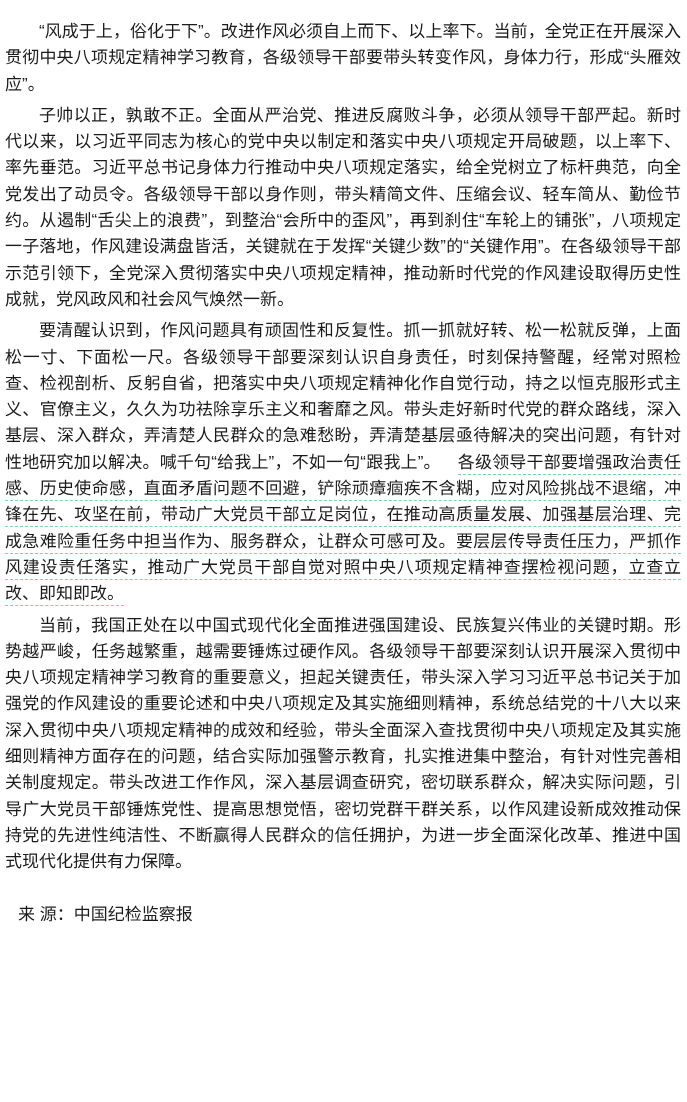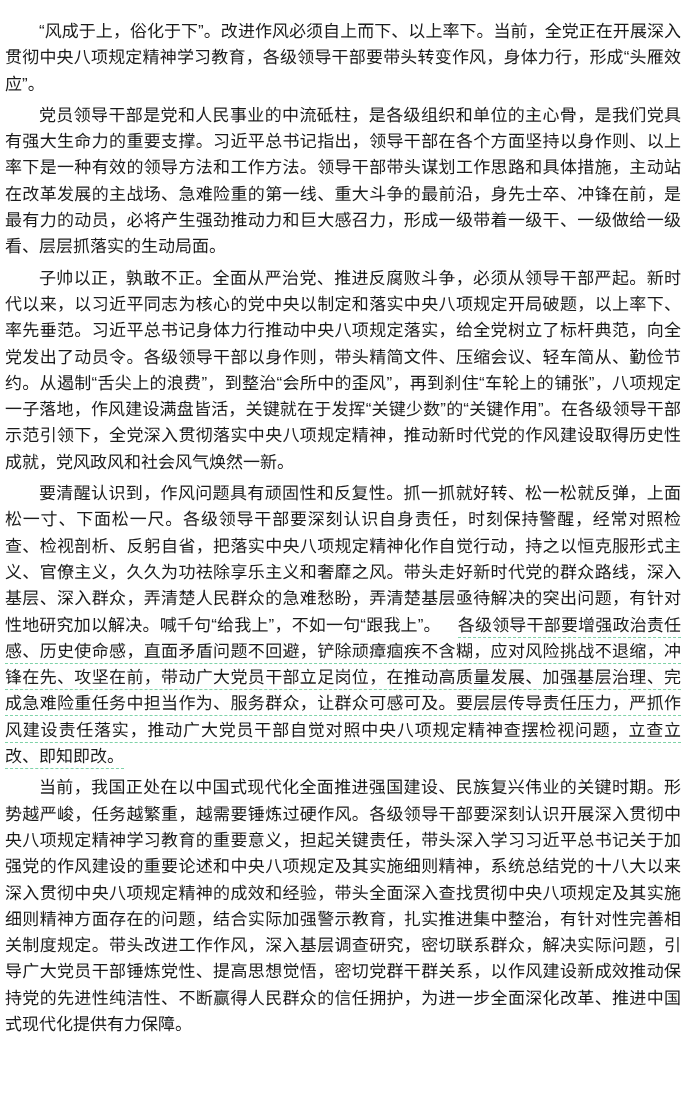--- a/index.html
+++ b/index.html
@@ -38,18 +38,18 @@
     margin-top:26px !important;
     text-indent:13px !important;
   }
 </style>
 </head>
 <body>
 
 <main class="article">
   <div id="paragraphs">
       <p><span class="run">“风成于上，俗化于下”。改进作风必须自上而下、以上率下。当前，全党正在开展深入贯彻中央八项规定精神学习教育，各级领导干部要带头转变作风，身体力行，形成“头雁效应”。</span></p>
-      <p><span class="run">党员领导干部是党和人民事业的中流砥柱，是各级组织和单位的主心骨，是我们党具有强大生命力的重要支撑。习近平总书记指出，领导干部在各个方面坚持以身作则、以上率下是一种有效的领导方法和工作方法。领导干部带头谋划工作思路和具体措施，主动站在改革发展的主战场、急难险重的第一线、重大斗争的最前沿，身先士卒、冲锋在前，是最有力的动员，必将产生强劲推动力和巨大感召力，形成一级带着一级干、一级做给一级看、层层抓落实的生动局面。</span></p>
       <p><span class="run">子帅以正，孰敢不正。全面从严治党、推进反腐败斗争，必须从领导干部严起。新时代以来，以习近平同志为核心的党中央以制定和落实中央八项规定开局破题，以上率下、率先垂范。习近平总书记身体力行推动中央八项规定落实，给全党树立了标杆典范，向全党发出了动员令。各级领导干部以身作则，带头精简文件、压缩会议、轻车简从、勤俭节约。从遏制“舌尖上的浪费”，到整治“会所中的歪风”，再到刹住“车轮上的铺张”，八项规定一子落地，作风建设满盘皆活，关键就在于发挥“关键少数”的“关键作用”。在各级领导干部示范引领下，全党深入贯彻落实中央八项规定精神，推动新时代党的作风建设取得历史性成就，党风政风和社会风气焕然一新。</span></p>
       <p><span class="run">要清醒认识到，作风问题具有顽固性和反复性。抓一抓就好转、松一松就反弹，上面松一寸、下面松一尺。各级领导干部要深刻认识自身责任，时刻保持警醒，经常对照检查、检视剖析、反躬自省，把落实中央八项规定精神化作自觉行动，持之以恒克服形式主义、官僚主义，久久为功祛除享乐主义和奢靡之风。带头走好新时代党的群众路线，深入基层、深入群众，弄清楚人民群众的急难愁盼，弄清楚基层亟待解决的突出问题，有针对性地研究加以解决。喊千句“给我上”，不如一句“跟我上”。</span><span class="run u">各级领导干部要增强政治责任感、历史使命感，直面矛盾问题不回避，铲除顽瘴痼疾不含糊，应对风险挑战不退缩，冲锋在先、攻坚在前，带动广大党员干部立足岗位，在推动高质量发展、加强基层治理、完成急难险重任务中担当作为、服务群众，让群众可感可及。要层层传导责任压力，严抓作风建设责任落实，推动广大党员干部自觉对照中央八项规定精神查摆检视问题，立查立改、即知即改。</span></p>
       <p><span class="run">当前，我国正处在以中国式现代化全面推进强国建设、民族复兴伟业的关键时期。形势越严峻，任务越繁重，越需要锤炼过硬作风。各级领导干部要深刻认识开展深入贯彻中央八项规定精神学习教育的重要意义，担起关键责任，带头深入学习习近平总书记关于加强党的作风建设的重要论述和中央八项规定及其实施细则精神，系统总结党的十八大以来深入贯彻中央八项规定精神的成效和经验，带头全面深入查找贯彻中央八项规定及其实施细则精神方面存在的问题，结合实际加强警示教育，扎实推进集中整治，有针对性完善相关制度规定。带头改进工作作风，深入基层调查研究，密切联系群众，解决实际问题，引导广大党员干部锤炼党性、提高思想觉悟，密切党群干群关系，以作风建设新成效推动保持党的先进性纯洁性、不断赢得人民群众的信任拥护，为进一步全面深化改革、推进中国式现代化提供有力保障。</span></p>
     </div>
+  <p class="source">来 源：中国纪检监察报</p>
 </main>
 
 </body></html>

